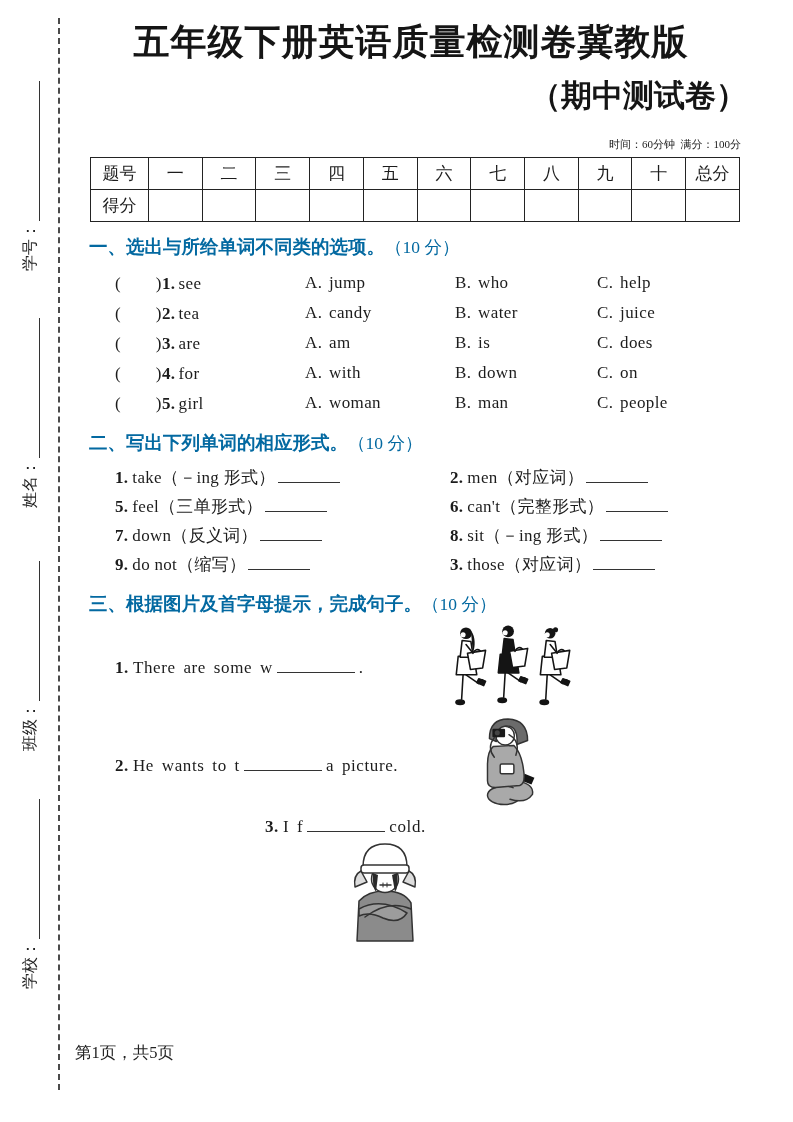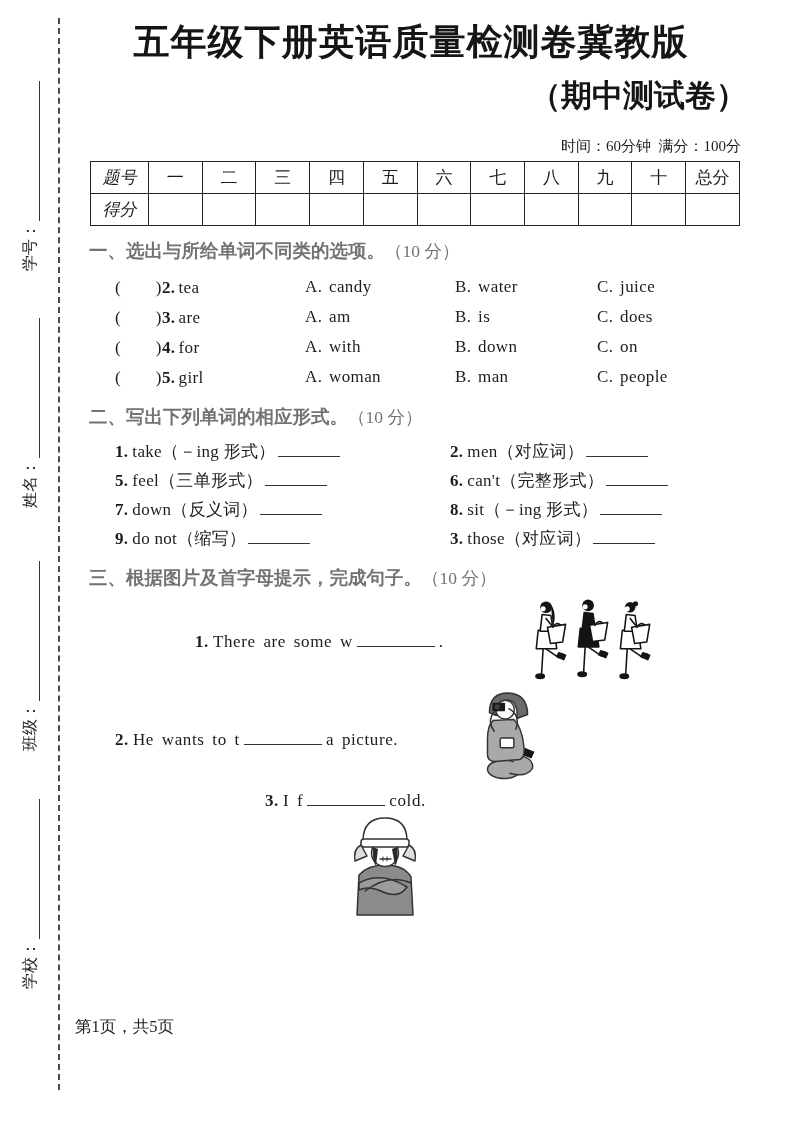--- a/index.html
+++ b/index.html
@@ -26,37 +26,37 @@
   
   .main{position:absolute;left:75px;top:20px;width:672px;}
   .title{
     margin:0;text-align:center;font-size:36px;font-weight:bold;
     letter-spacing:1px;line-height:1.25;color:#151515;
   }
   .subtitle{
     margin:10px 0 0 0;text-align:right;font-size:31px;font-weight:bold;
     color:#151515;
   }
-  .meta{margin-top:20px;padding-right:6px;text-align:right;font-size:15px;white-space:pre;}
+  .meta{margin-top:20px;padding-right:6px;text-align:right;font-size:11px;white-space:pre;}
 
   
   table.score{
     border-collapse:collapse;margin:5px 0 0 15px;width:650px;
     table-layout:fixed;font-size:17px;
   }
   table.score td{
     border:1.6px solid #232323;text-align:center;height:31px;padding:0;
     white-space:nowrap;
   }
-  td.c-first{width:57px;font-style:italic;}
+  td.c-first{width:57px;}
 
   
   .sec-head{
     margin:12px 0 0 14px;font-size:18.5px;font-weight:bold;
-    font-family:"Liberation Sans","DejaVu Sans",sans-serif;color:#737373;
+    font-family:"Liberation Sans","DejaVu Sans",sans-serif;color:#0369a1;
   }
   .sec-points{
     font-weight:normal;font-family:"Liberation Serif","DejaVu Serif",serif;
     font-size:17.5px;white-space:pre;
   }
 
   
   .q-row{display:flex;align-items:center;height:30px;font-size:17px;
     letter-spacing:.4px;word-spacing:2px;}
   .s1{margin-top:9px;}
@@ -73,21 +73,21 @@
   .s2-item.right{margin-left:0;width:auto;flex:1;}
   .s2-item b{margin-right:4px;}
   .blank{
     display:inline-block;width:62px;height:15px;margin-left:2px;
     border-bottom:1.4px solid #333;vertical-align:baseline;
   }
   .blank.wide{width:78px;margin:0 4px;}
 
   
   .s3-row{display:flex;align-items:center;}
-  .s3-r1{height:94px;margin-top:4px;justify-content:center;}
+  .s3-r1{height:94px;margin-top:4px;}
   .s3-r2{height:102px;gap:18px;}
   .s3-r3{height:114px;flex-direction:column;}
   .s3-sentence{margin-left:40px;width:332px;font-size:17px;
     letter-spacing:.6px;word-spacing:3px;white-space:nowrap;}
   .s3-sentence b{margin-right:4px;}
   .s3-figure{width:140px;display:flex;justify-content:flex-start;}
 
   .footer{
     margin-top:112px;text-align:left;font-size:16.5px;color:#222;
   }
@@ -153,20 +153,26 @@
         <td></td>
         <td></td>
       </tr>
     </tbody>
       </table>
 
     <div class="sec-head"><span>一、选出与所给单词不同类的选项。</span><span class="sec-points">（10 分）</span></div>
 
     <div class="s1">
       <div class="q-row">
+        <span class="q-stem"><span class="bracket">(　　)</span><b>1.</b><span>see</span></span>
+        <span class="q-a">A. jump</span>
+        <span class="q-b">B. who</span>
+        <span class="q-c">C. help</span>
+      </div>
+      <div class="q-row">
         <span class="q-stem"><span class="bracket">(　　)</span><b>2.</b><span>tea</span></span>
         <span class="q-a">A. candy</span>
         <span class="q-b">B. water</span>
         <span class="q-c">C. juice</span>
       </div>
       <div class="q-row">
         <span class="q-stem"><span class="bracket">(　　)</span><b>3.</b><span>are</span></span>
         <span class="q-a">A. am</span>
         <span class="q-b">B. is</span>
         <span class="q-c">C. does</span>

